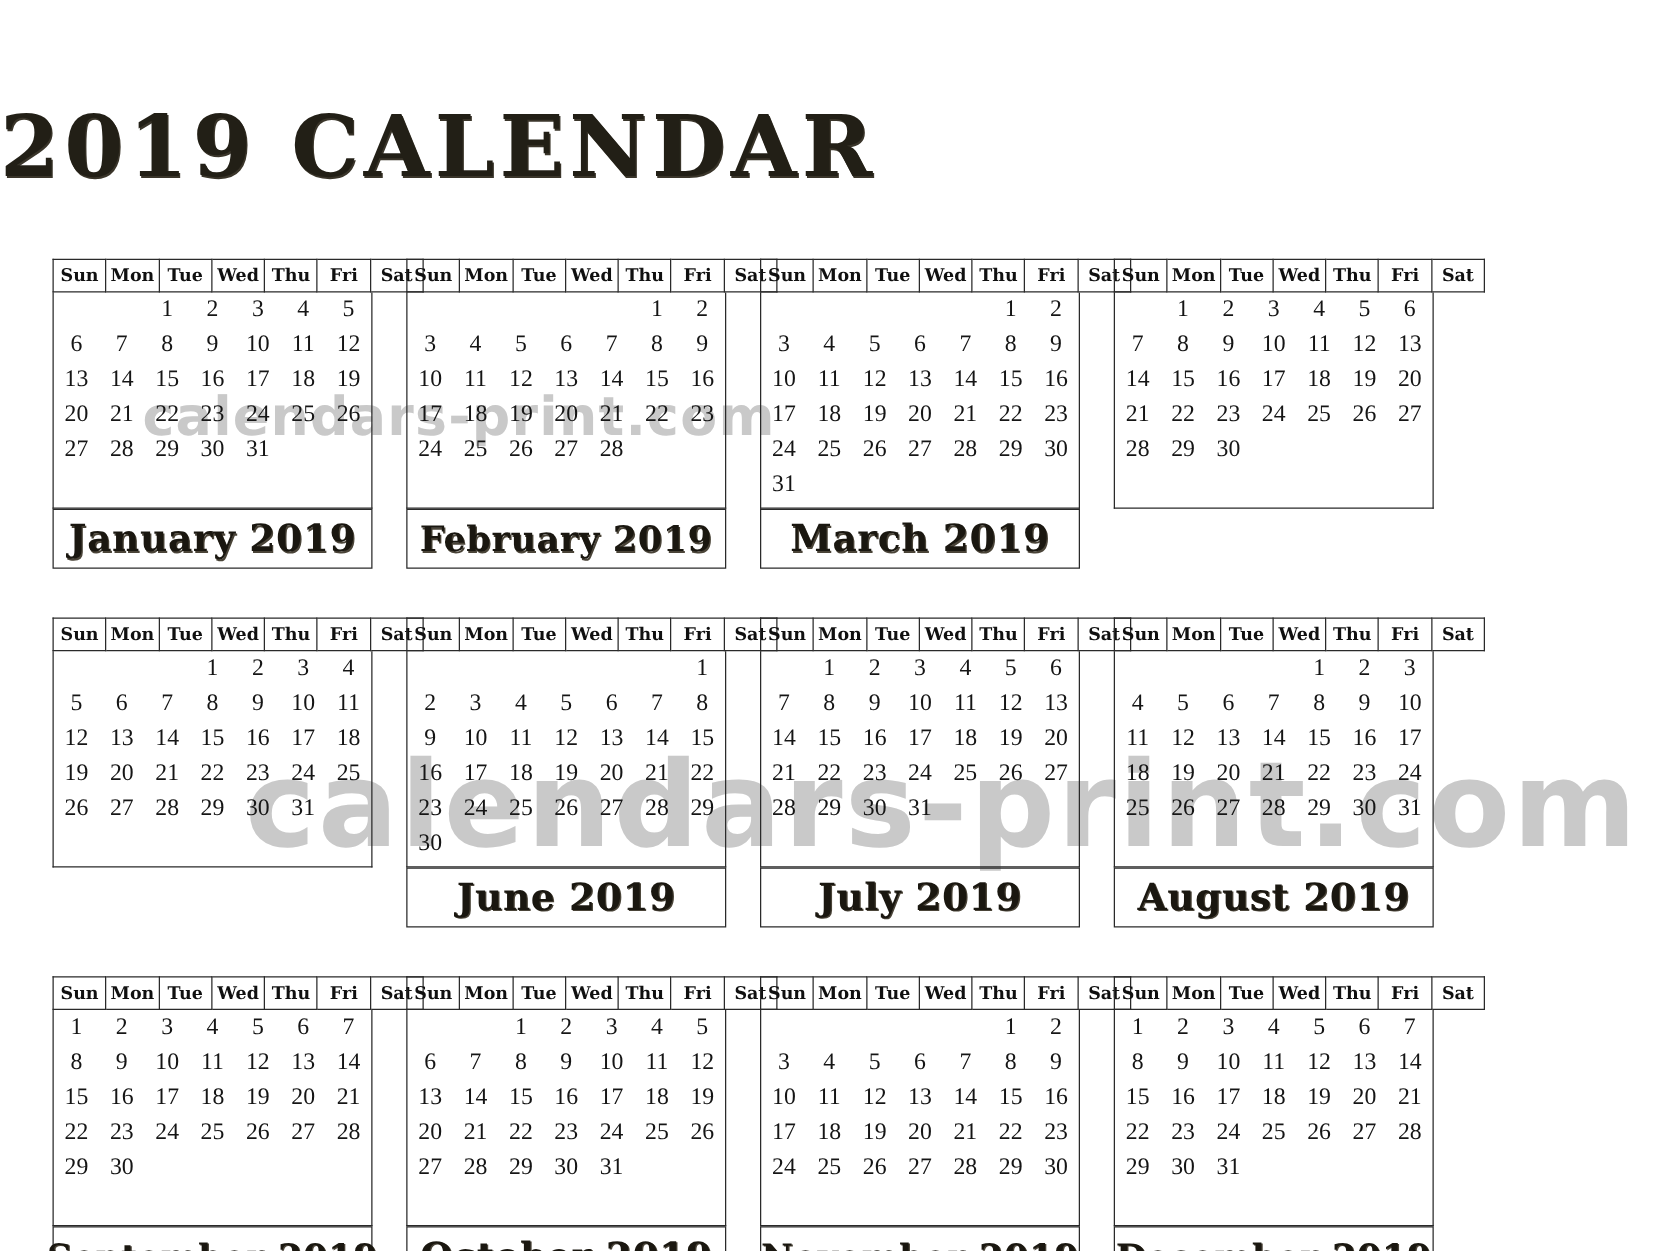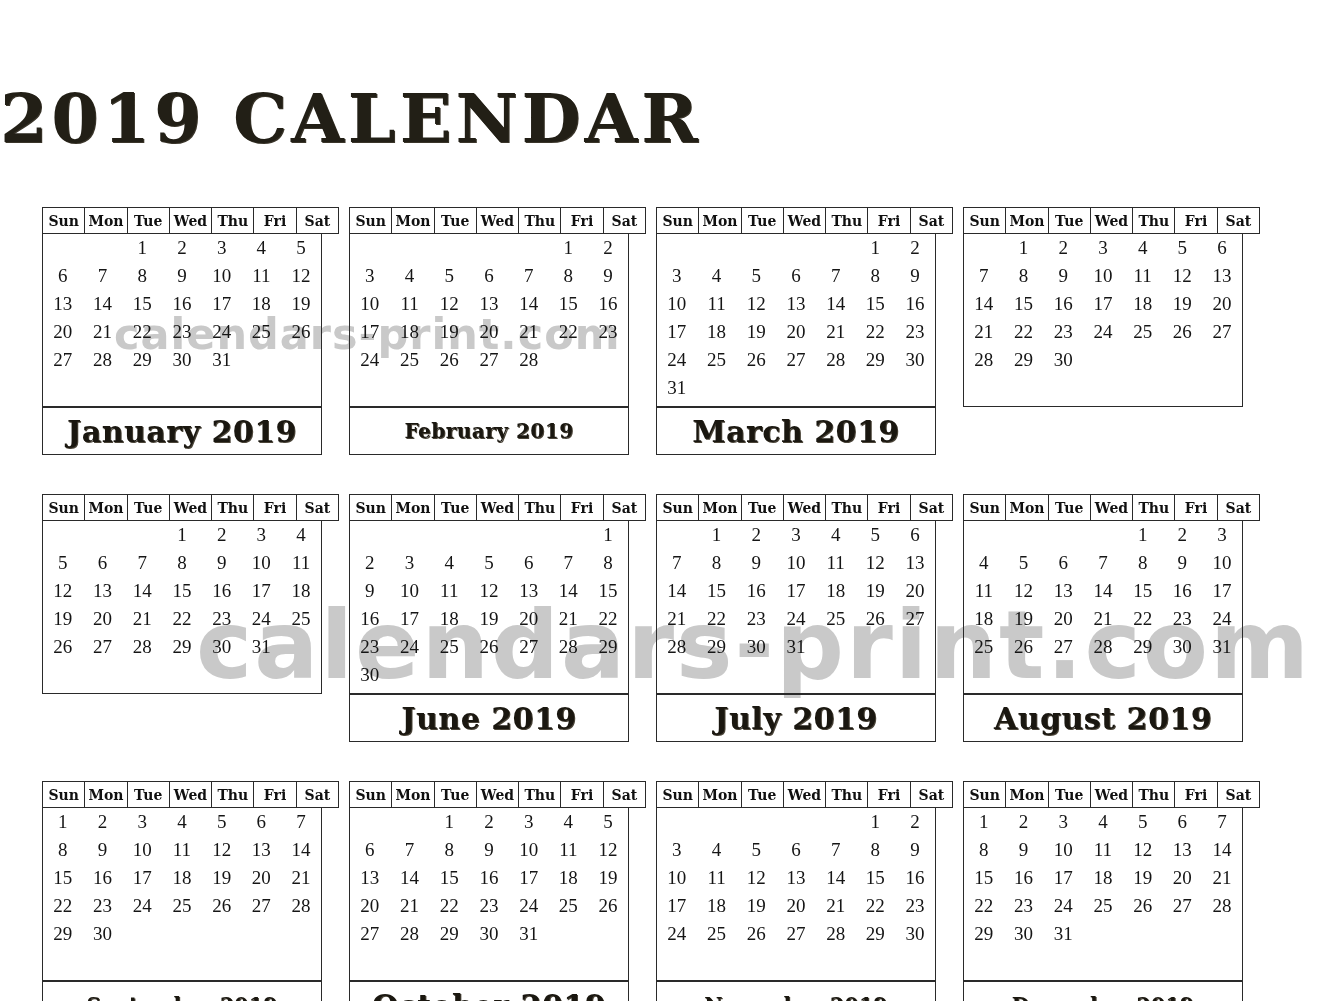--- a/index.html
+++ b/index.html
@@ -42,21 +42,21 @@
     position: relative;
     display: flex;
     justify-content: flex-start;
     gap: 27px;
     padding-left: 28px;
     box-sizing: border-box;
     height: 287px;
   }
 
   .month-card {
-    width: 280px;
+    width: 256px;
     box-sizing: border-box;
     position: relative;
     z-index: 2;
   }
 
   table.month-table {
     border-collapse: collapse;
     width: 297px;
     table-layout: fixed;
     background: transparent;
@@ -114,21 +114,21 @@
   .month-label {
     font-family: "DejaVu Serif", "Liberation Serif", serif;
     font-weight: bold;
     font-size: 30px;
     color: #1a1710;
     letter-spacing: 0.5px;
     text-shadow: 1px 1px 0 #4a4438;
     white-space: nowrap;
   }
   .month-label.long {
-    font-size: 20px;
+    font-size: 28px;
   }
 
   
   .watermark {
     position: absolute;
     color: #c9c9c9;
     font-family: "DejaVu Sans", "Liberation Sans", sans-serif;
     font-weight: bold;
     white-space: nowrap;
     z-index: 1;

